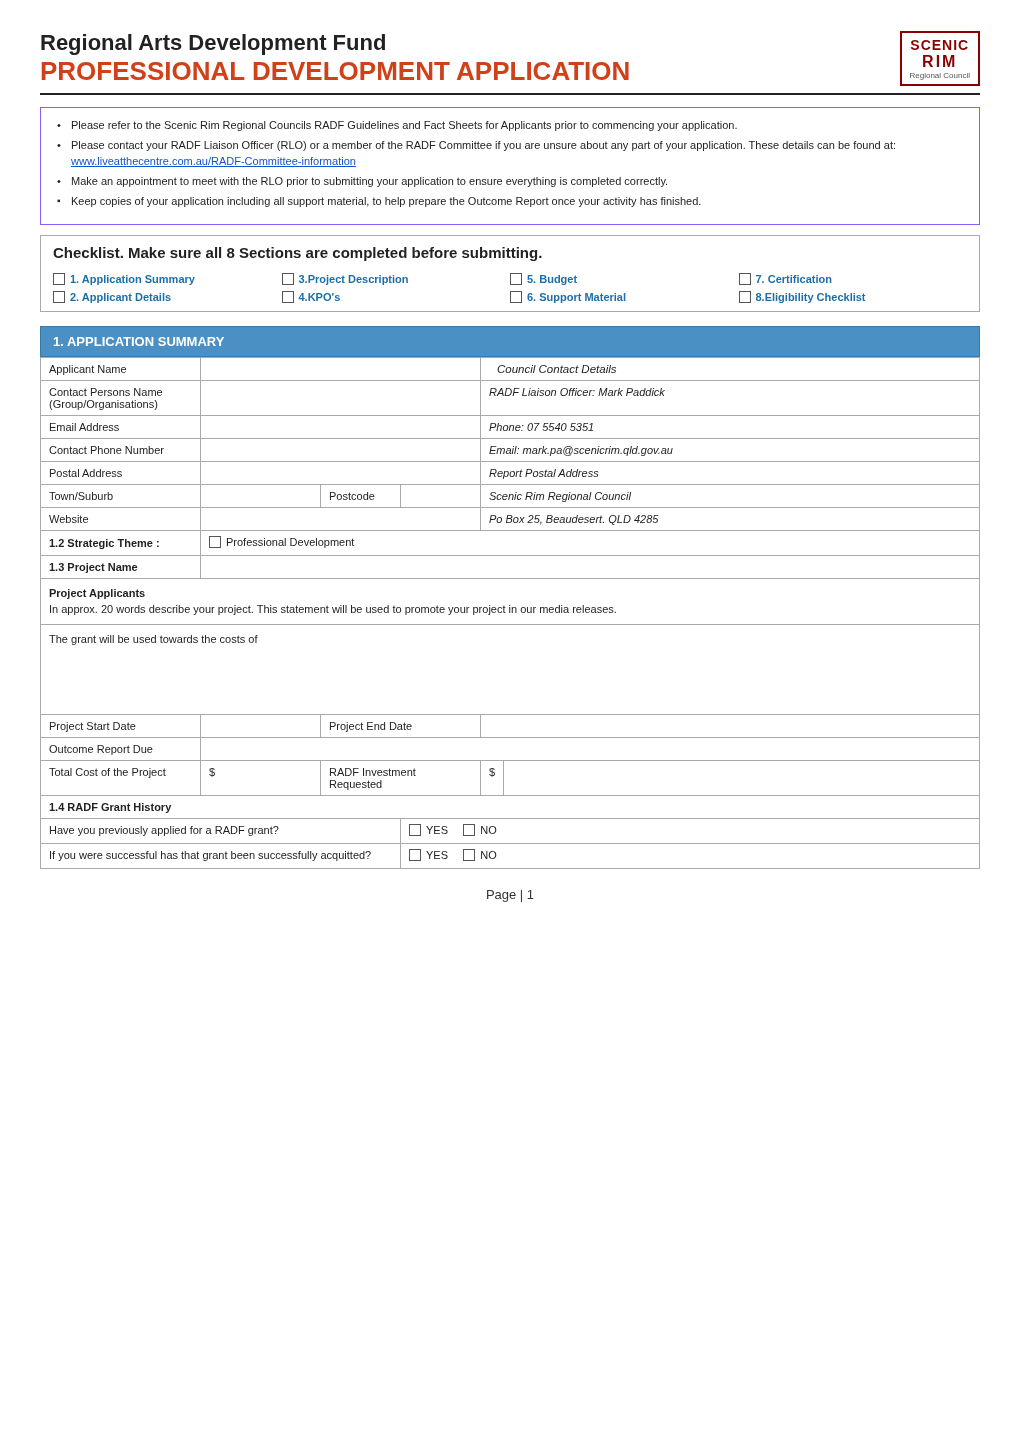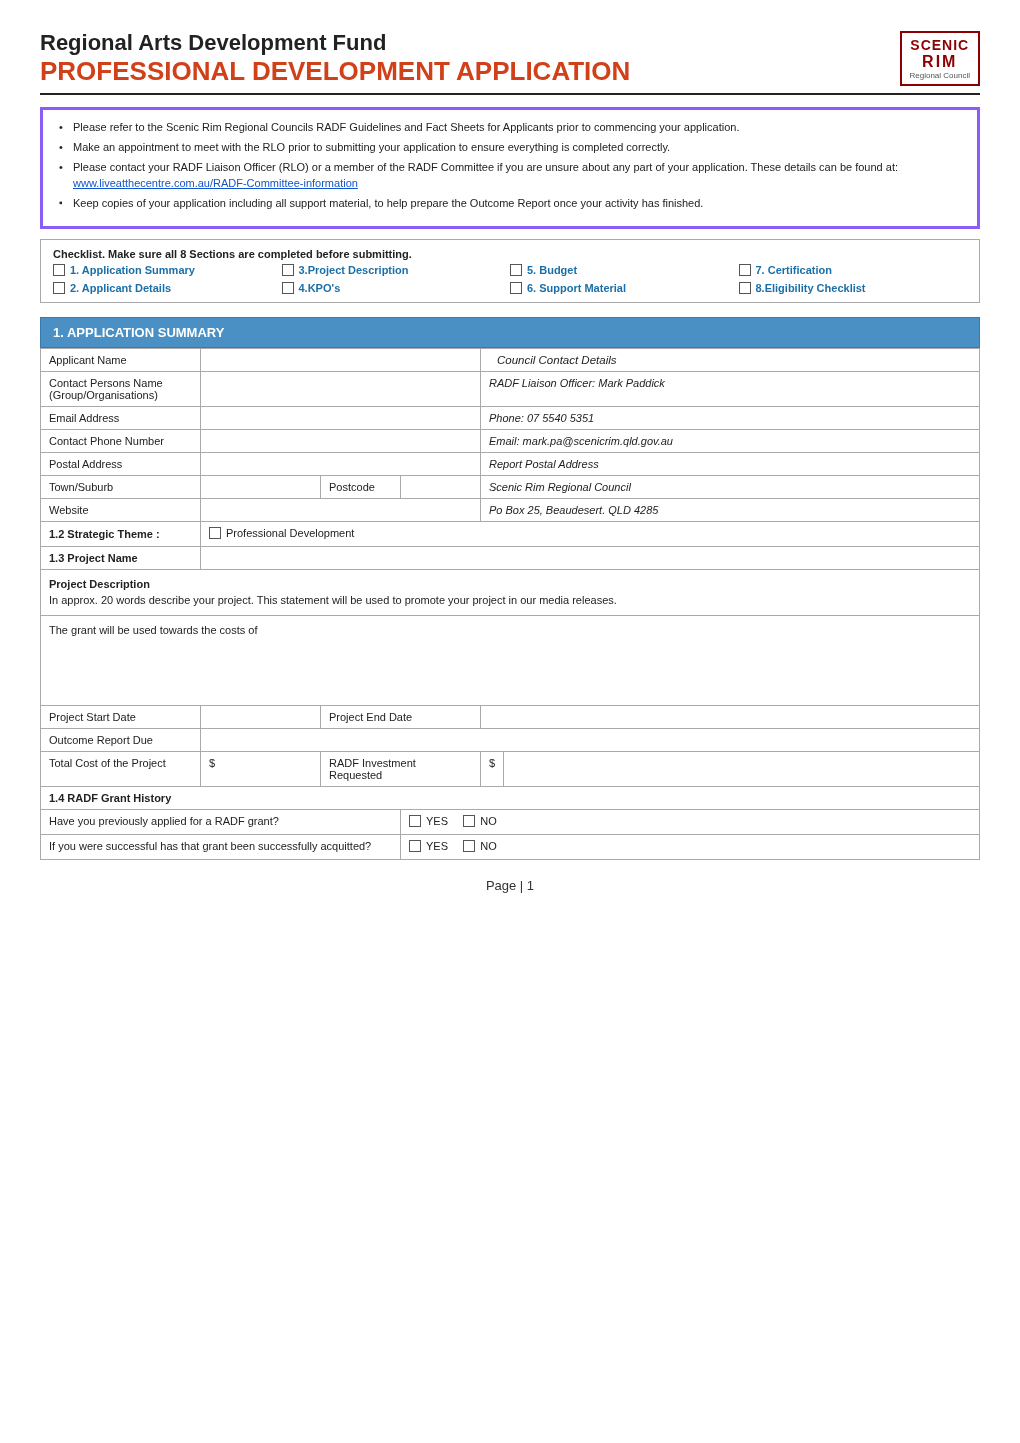--- a/index.html
+++ b/index.html
@@ -53,21 +53,21 @@
       font-weight: bold;
       color: #8b0000;
       letter-spacing: 2px;
     }
     .logo-box .regional {
       font-size: 8px;
       color: #555;
     }
 
     .intro-box {
-      border: 3px solid #8b5cf6;
+      border: 1px solid #8b5cf6;
       padding: 10px 14px;
       margin-bottom: 10px;
       background: #fff;
     }
     .intro-box ul {
       list-style: none;
       padding: 0;
     }
     .intro-box ul li {
       padding-left: 16px;
@@ -91,22 +91,22 @@
       text-decoration: underline;
     }
 
     .checklist-box {
       border: 1px solid #aaa;
       padding: 8px 12px;
       margin-bottom: 14px;
     }
     .checklist-box .checklist-title {
       font-weight: bold;
-      margin-bottom: 4px;
-      font-size: 11px;
+      margin-bottom: 12px;
+      font-size: 15px;
     }
     .checklist-grid {
       display: grid;
       grid-template-columns: 1fr 1fr 1fr 1fr;
       gap: 6px 0;
     }
     .checklist-item {
       display: flex;
       align-items: center;
       gap: 5px;
@@ -218,24 +218,24 @@
     </div>
   </div>
 </div>
 
 <div class="intro-box">
   <ul>
     <li class="bullet">
       <span>Please refer to the Scenic Rim Regional Councils RADF Guidelines and Fact Sheets for Applicants prior to commencing your application.</span>
     </li>
     <li class="bullet">
-      <span>Make an appointment to meet with the RLO prior to submitting your application to ensure everything is completed correctly.</span>
+      <span>Please contact your RADF Liaison Officer (RLO) or a member of the RADF Committee if you are unsure about any part of your application. These details can be found at: </span><a href="#">www.liveatthecentre.com.au/RADF-Committee-information</a>
     </li>
     <li class="bullet">
-      <span>Please contact your RADF Liaison Officer (RLO) or a member of the RADF Committee if you are unsure about any part of your application. These details can be found at: </span><a href="#">www.liveatthecentre.com.au/RADF-Committee-information</a>
+      <span>Make an appointment to meet with the RLO prior to submitting your application to ensure everything is completed correctly.</span>
     </li>
     <li class="square">
       <span>Keep copies of your application including all support material, to help prepare the Outcome Report once your activity has finished.</span>
     </li>
   </ul>
 </div>
 
 <div class="checklist-box">
   <div class="checklist-title">Checklist. Make sure all 8 Sections are completed before submitting.</div>
   <div class="checklist-grid">
@@ -336,21 +336,21 @@
       </td>
     </tr>
 
     <tr>
       <td class="label-cell bold-row" style="font-weight:bold;">1.3 Project Name</td>
       <td colspan="5" class="input-cell"></td>
     </tr>
 
     <tr class="project-desc-row">
       <td colspan="6">
-        <span style="font-weight:bold;">Project Description</span><br>
+        <span style="font-weight:bold;">Project Applicants</span><br>
         <span>In approx. 20 words describe your project. This statement will be used to promote your project in our media releases.</span>
       </td>
     </tr>
 
     <tr class="text-area-row">
       <td colspan="6" style="vertical-align:top; padding:8px;">
         <span>The grant will be used towards the costs of</span>
       </td>
     </tr>
 

